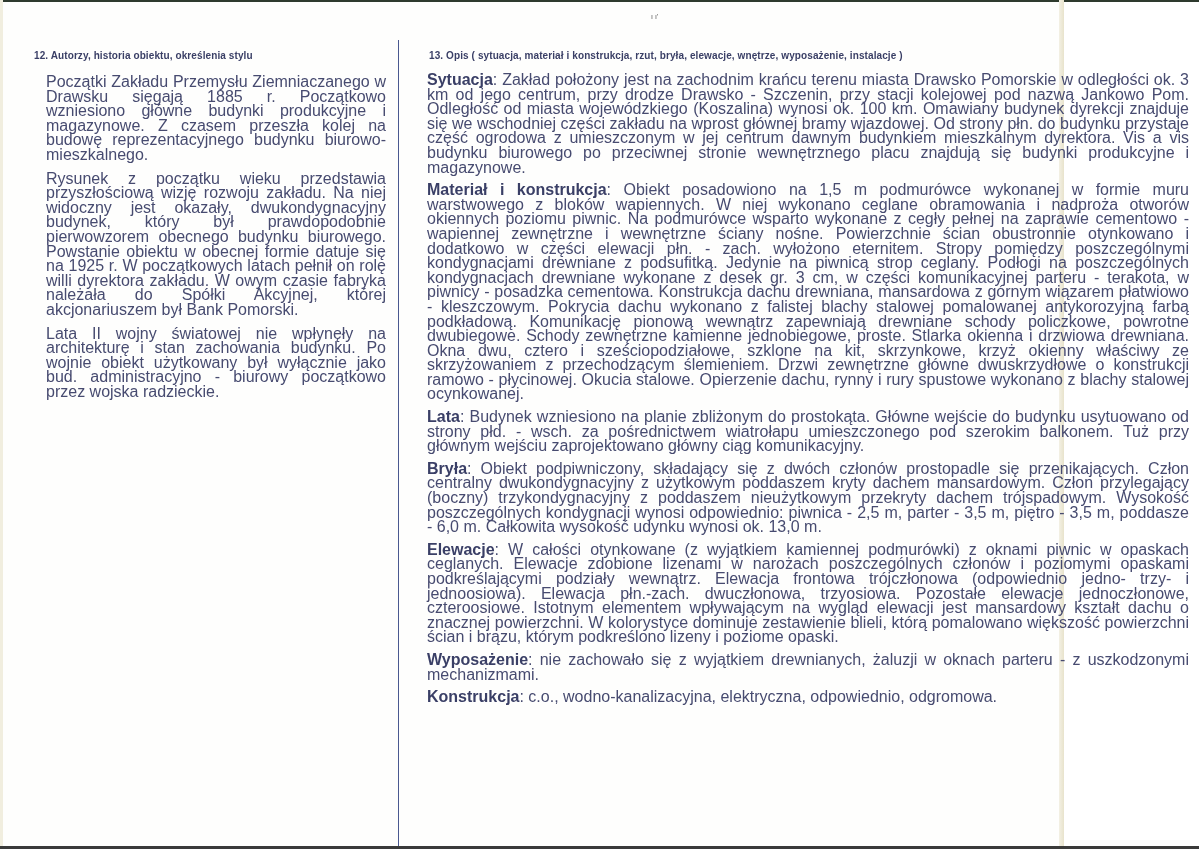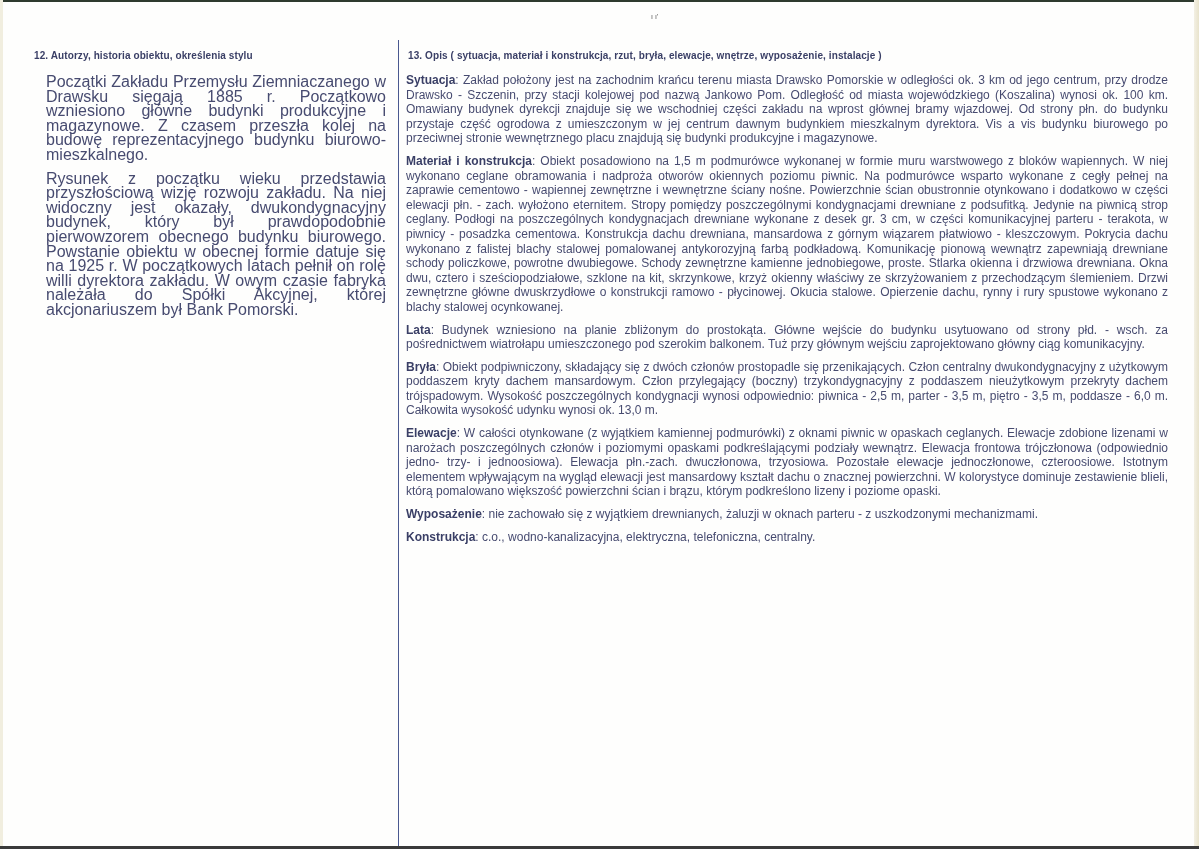--- a/index.html
+++ b/index.html
@@ -4,21 +4,21 @@
 <style>
   html, body { margin: 0; padding: 0; }
   body {
     width: 1199px; height: 849px; overflow: hidden;
     background: #ffffff;
     font-family: "Liberation Sans", sans-serif;
     color: #3c4060;
     position: relative;
   }
   .page {
-    position: absolute; left: 0; top: 0; width: 1199px; height: 849px;
+    position: absolute; left: 0; top: 0; width: 1064px; height: 849px;
     background: #fefefd;
   }
   .top-edge {
     position: absolute; left: 0; top: 0; width: 1199px; height: 2px;
     background: #2e3a2e;
   }
   .bottom-edge {
     position: absolute; left: 0; bottom: 0; width: 1199px; height: 3px;
     background: #3a3a3a;
   }
@@ -31,34 +31,34 @@
     background: #f1eedf;
   }
   .divider {
     position: absolute; left: 398px; top: 40px; width: 1px; height: 806px;
     background: #4a5890;
   }
   .col-left {
     position: absolute; left: 46px; top: 50px; width: 340px;
   }
   .col-right {
-    position: absolute; left: 406px; top: 50px; width: 762px;
+    position: absolute; left: 427px; top: 50px; width: 762px;
   }
   .section-title {
     font-size: 10px; font-weight: bold; color: #3a3f66;
     margin: 0 0 14px -12px; letter-spacing: 0.1px;
   }
   .col-right .section-title { margin-left: 2px; margin-bottom: 12px; }
   p {
     margin: 0 0 9px 0;
     font-size: 16px; line-height: 14.6px;
     text-align: justify;
     color: #474b70;
   }
-  .col-right p { font-size: 12px; line-height: 14.6px; margin-bottom: 8px; }
+  .col-right p { font-size: 16px; line-height: 14.6px; margin-bottom: 8px; }
   .lbl { font-weight: bold; color: #3a3f66; }
   .speck {
     position: absolute; left: 651px; top: 13px; font-size: 7px; color: #555;
   }
 </style>
 </head>
 <body>
 
 <div class="page">
   <div class="top-edge"></div>
@@ -66,32 +66,33 @@
   <div class="right-edge"></div>
   <div class="bottom-edge"></div>
   <span class="speck">ı ı'</span>
 
   <div class="divider"></div>
 
   <div class="col-left">
     <div class="section-title">12. Autorzy, historia obiektu, określenia stylu</div>
     <p>Początki Zakładu Przemysłu Ziemniaczanego w Drawsku sięgają 1885 r. Początkowo wzniesiono główne budynki produkcyjne i magazynowe. Z czasem przeszła kolej na budowę reprezentacyjnego budynku biurowo-mieszkalnego.</p>
     <p>Rysunek z początku wieku przedstawia przyszłościową wizję rozwoju zakładu. Na niej widoczny jest okazały, dwukondygnacyjny budynek, który był prawdopodobnie pierwowzorem obecnego budynku biurowego. Powstanie obiektu w obecnej formie datuje się na 1925 r. W początkowych latach pełnił on rolę willi dyrektora zakładu. W owym czasie fabryka należała do Spółki Akcyjnej, której akcjonariuszem był Bank Pomorski.</p>
+    <p>Lata II wojny światowej nie wpłynęły na architekturę i stan zachowania budynku. Po wojnie obiekt użytkowany był wyłącznie jako bud. administracyjno - biurowy początkowo przez wojska radzieckie.</p>
   </div>
 
   <div class="col-right">
     <div class="section-title">13. Opis ( sytuacja, materiał i konstrukcja, rzut, bryła, elewacje, wnętrze, wyposażenie, instalacje )</div>
 
     <p><span class="lbl">Sytuacja</span><span>: Zakład położony jest na zachodnim krańcu terenu miasta Drawsko Pomorskie w odległości ok. 3 km od jego centrum, przy drodze Drawsko - Szczenin, przy stacji kolejowej pod nazwą Jankowo Pom. Odległość od miasta wojewódzkiego (Koszalina) wynosi ok. 100 km. Omawiany budynek dyrekcji znajduje się we wschodniej części zakładu na wprost głównej bramy wjazdowej. Od strony płn. do budynku przystaje część ogrodowa z umieszczonym w jej centrum dawnym budynkiem mieszkalnym dyrektora. Vis a vis budynku biurowego po przeciwnej stronie wewnętrznego placu znajdują się budynki produkcyjne i magazynowe.</span></p>
 
     <p><span class="lbl">Materiał i konstrukcja</span><span>: Obiekt posadowiono na 1,5 m podmurówce wykonanej w formie muru warstwowego z bloków wapiennych. W niej wykonano ceglane obramowania i nadproża otworów okiennych poziomu piwnic. Na podmurówce wsparto wykonane z cegły pełnej na zaprawie cementowo - wapiennej zewnętrzne i wewnętrzne ściany nośne. Powierzchnie ścian obustronnie otynkowano i dodatkowo w części elewacji płn. - zach. wyłożono eternitem. Stropy pomiędzy poszczególnymi kondygnacjami drewniane z podsufitką. Jedynie na piwnicą strop ceglany. Podłogi na poszczególnych kondygnacjach drewniane wykonane z desek gr. 3 cm, w części komunikacyjnej parteru - terakota, w piwnicy - posadzka cementowa. Konstrukcja dachu drewniana, mansardowa z górnym wiązarem płatwiowo - kleszczowym. Pokrycia dachu wykonano z falistej blachy stalowej pomalowanej antykorozyjną farbą podkładową. Komunikację pionową wewnątrz zapewniają drewniane schody policzkowe, powrotne dwubiegowe. Schody zewnętrzne kamienne jednobiegowe, proste. Stlarka okienna i drzwiowa drewniana. Okna dwu, cztero i sześciopodziałowe, szklone na kit, skrzynkowe, krzyż okienny właściwy ze skrzyżowaniem z przechodzącym ślemieniem. Drzwi zewnętrzne główne dwuskrzydłowe o konstrukcji ramowo - płycinowej. Okucia stalowe. Opierzenie dachu, rynny i rury spustowe wykonano z blachy stalowej ocynkowanej.</span></p>
 
     <p><span class="lbl">Lata</span><span>: Budynek wzniesiono na planie zbliżonym do prostokąta. Główne wejście do budynku usytuowano od strony płd. - wsch. za pośrednictwem wiatrołapu umieszczonego pod szerokim balkonem. Tuż przy głównym wejściu zaprojektowano główny ciąg komunikacyjny.</span></p>
 
     <p><span class="lbl">Bryła</span><span>: Obiekt podpiwniczony, składający się z dwóch członów prostopadle się przenikających. Człon centralny dwukondygnacyjny z użytkowym poddaszem kryty dachem mansardowym. Człon przylegający (boczny) trzykondygnacyjny z poddaszem nieużytkowym przekryty dachem trójspadowym. Wysokość poszczególnych kondygnacji wynosi odpowiednio: piwnica - 2,5 m, parter - 3,5 m, piętro - 3,5 m, poddasze - 6,0 m. Całkowita wysokość udynku wynosi ok. 13,0 m.</span></p>
 
     <p><span class="lbl">Elewacje</span><span>: W całości otynkowane (z wyjątkiem kamiennej podmurówki) z oknami piwnic w opaskach ceglanych. Elewacje zdobione lizenami w narożach poszczególnych członów i poziomymi opaskami podkreślającymi podziały wewnątrz. Elewacja frontowa trójczłonowa (odpowiednio jedno- trzy- i jednoosiowa). Elewacja płn.-zach. dwuczłonowa, trzyosiowa. Pozostałe elewacje jednoczłonowe, czteroosiowe. Istotnym elementem wpływającym na wygląd elewacji jest mansardowy kształt dachu o znacznej powierzchni. W kolorystyce dominuje zestawienie blieli, którą pomalowano większość powierzchni ścian i brązu, którym podkreślono lizeny i poziome opaski.</span></p>
 
     <p><span class="lbl">Wyposażenie</span><span>: nie zachowało się z wyjątkiem drewnianych, żaluzji w oknach parteru - z uszkodzonymi mechanizmami.</span></p>
 
-    <p><span class="lbl">Konstrukcja</span><span>: c.o., wodno-kanalizacyjna, elektryczna, telefoniczna, centralny.</span></p>
+    <p><span class="lbl">Konstrukcja</span><span>: c.o., wodno-kanalizacyjna, elektryczna, odpowiednio, odgromowa.</span></p>
   </div>
 </div>
 
 </body></html>

